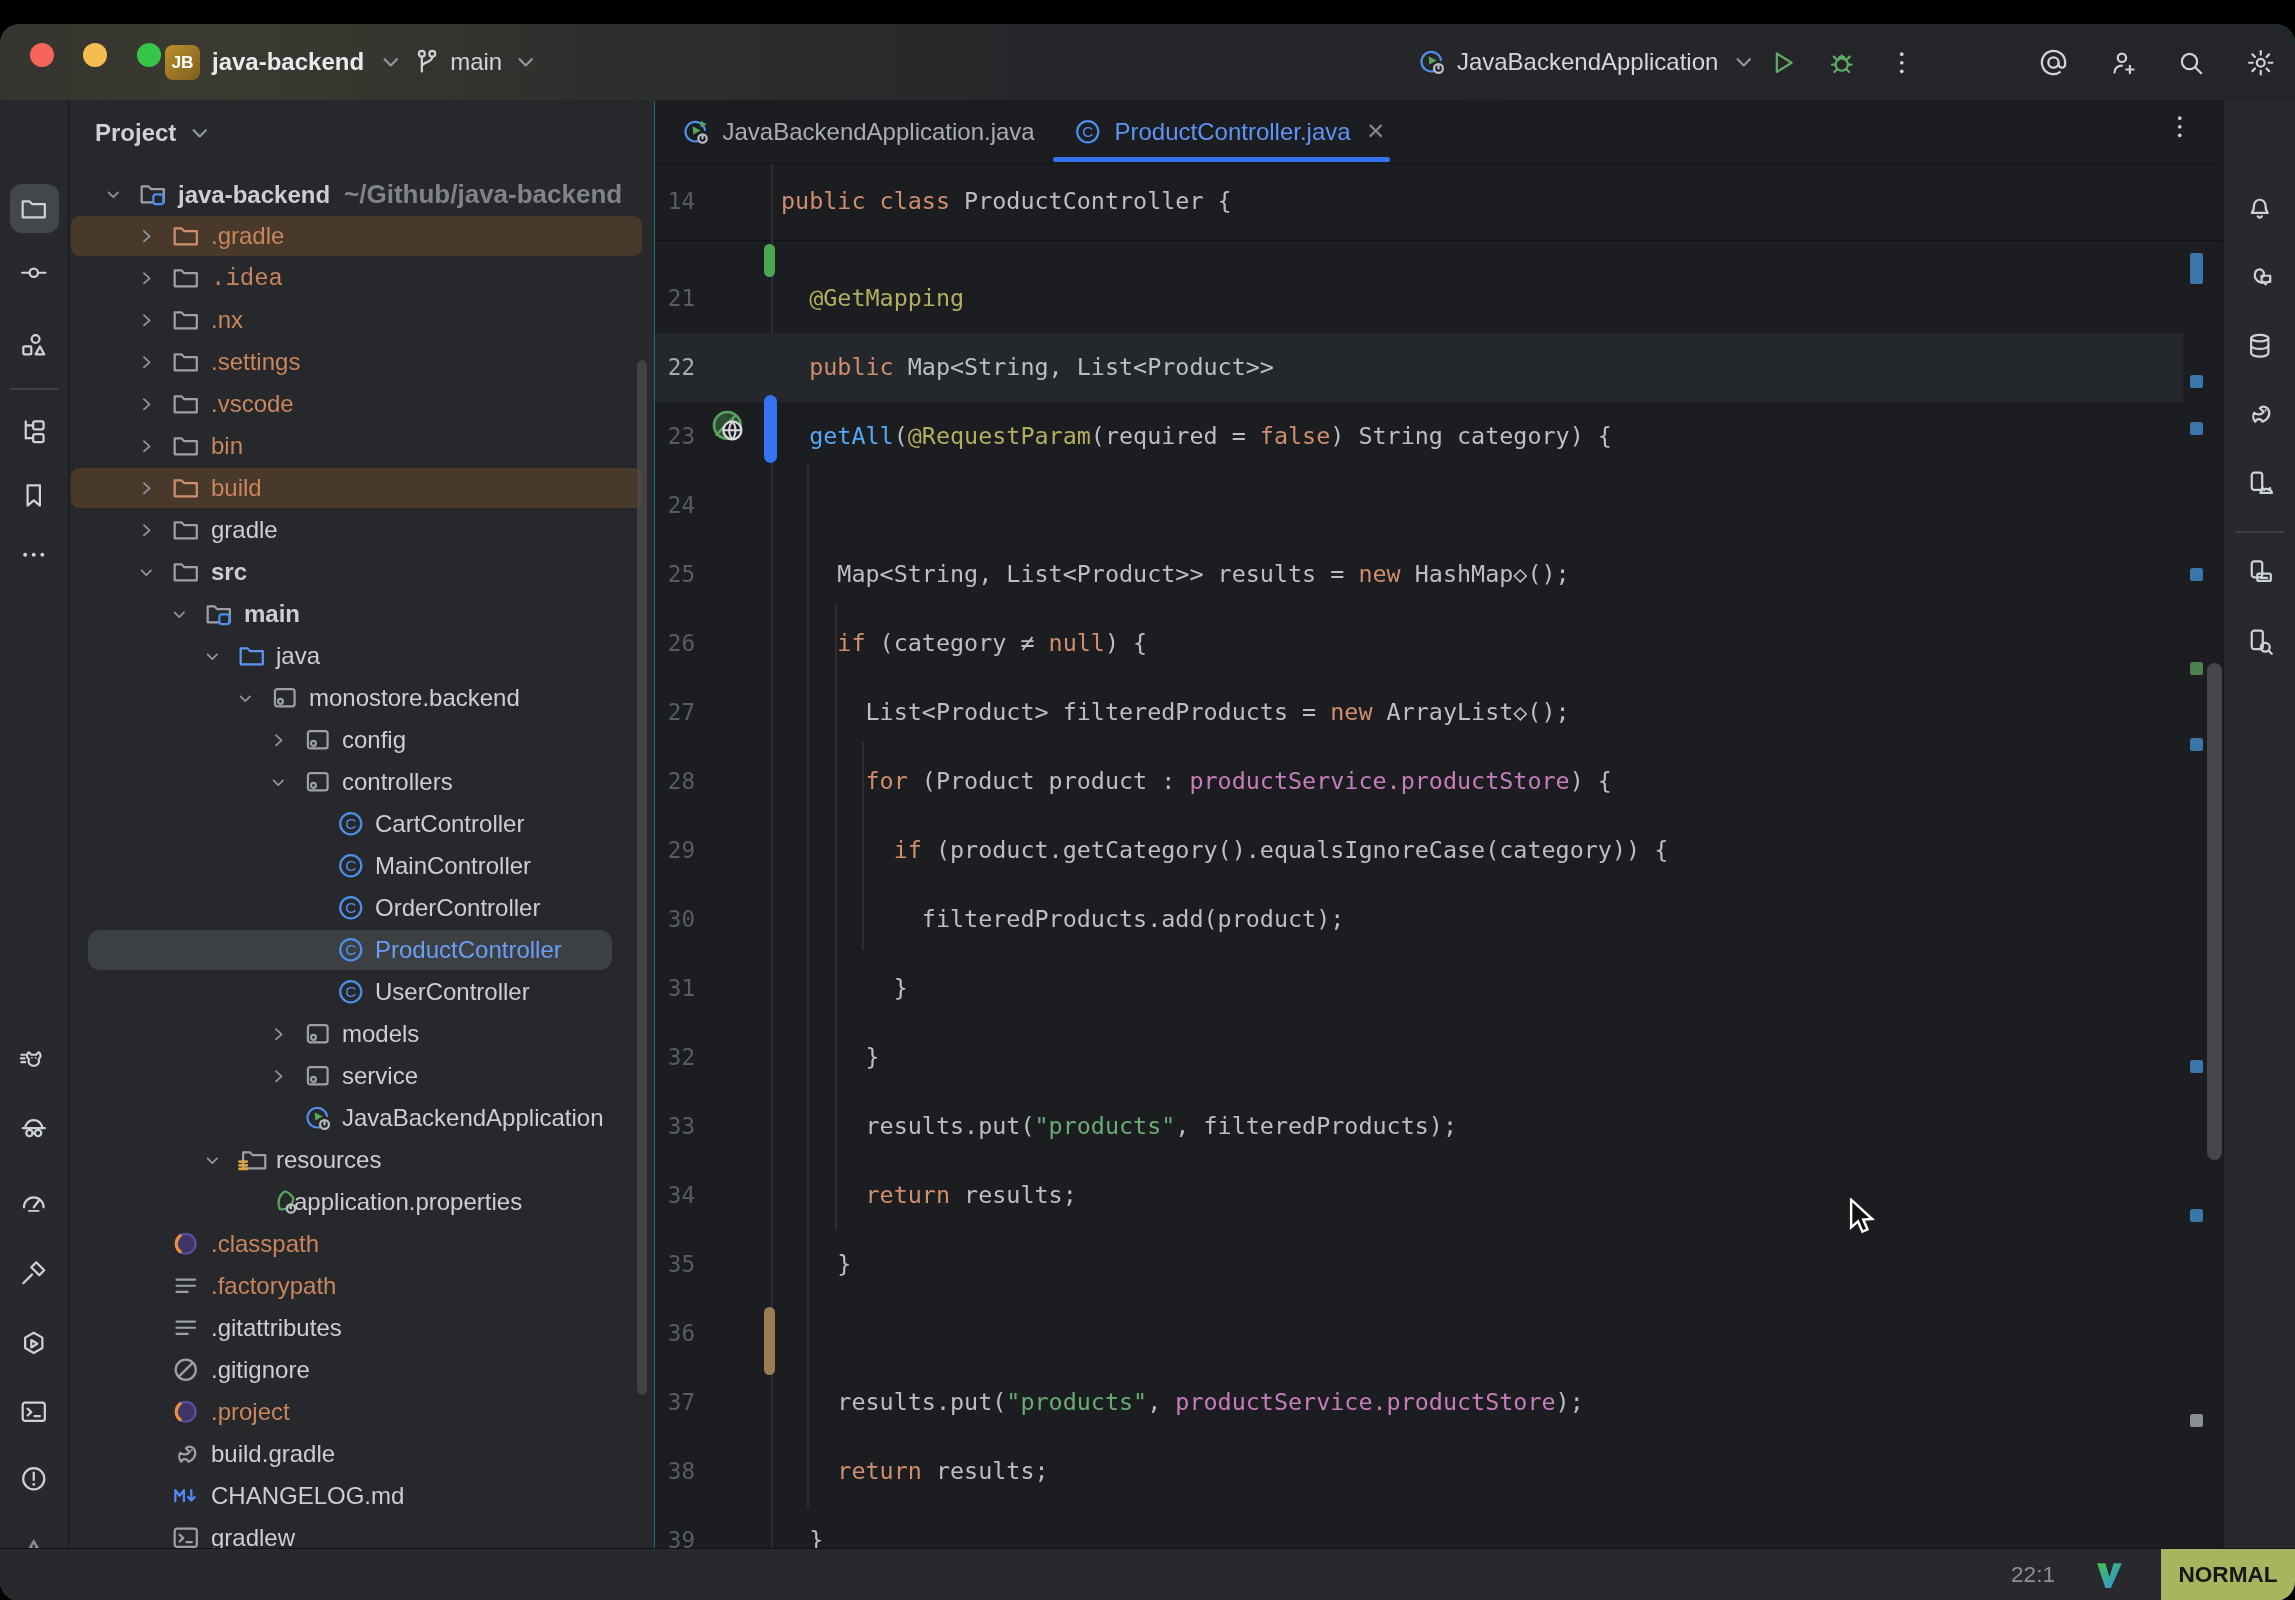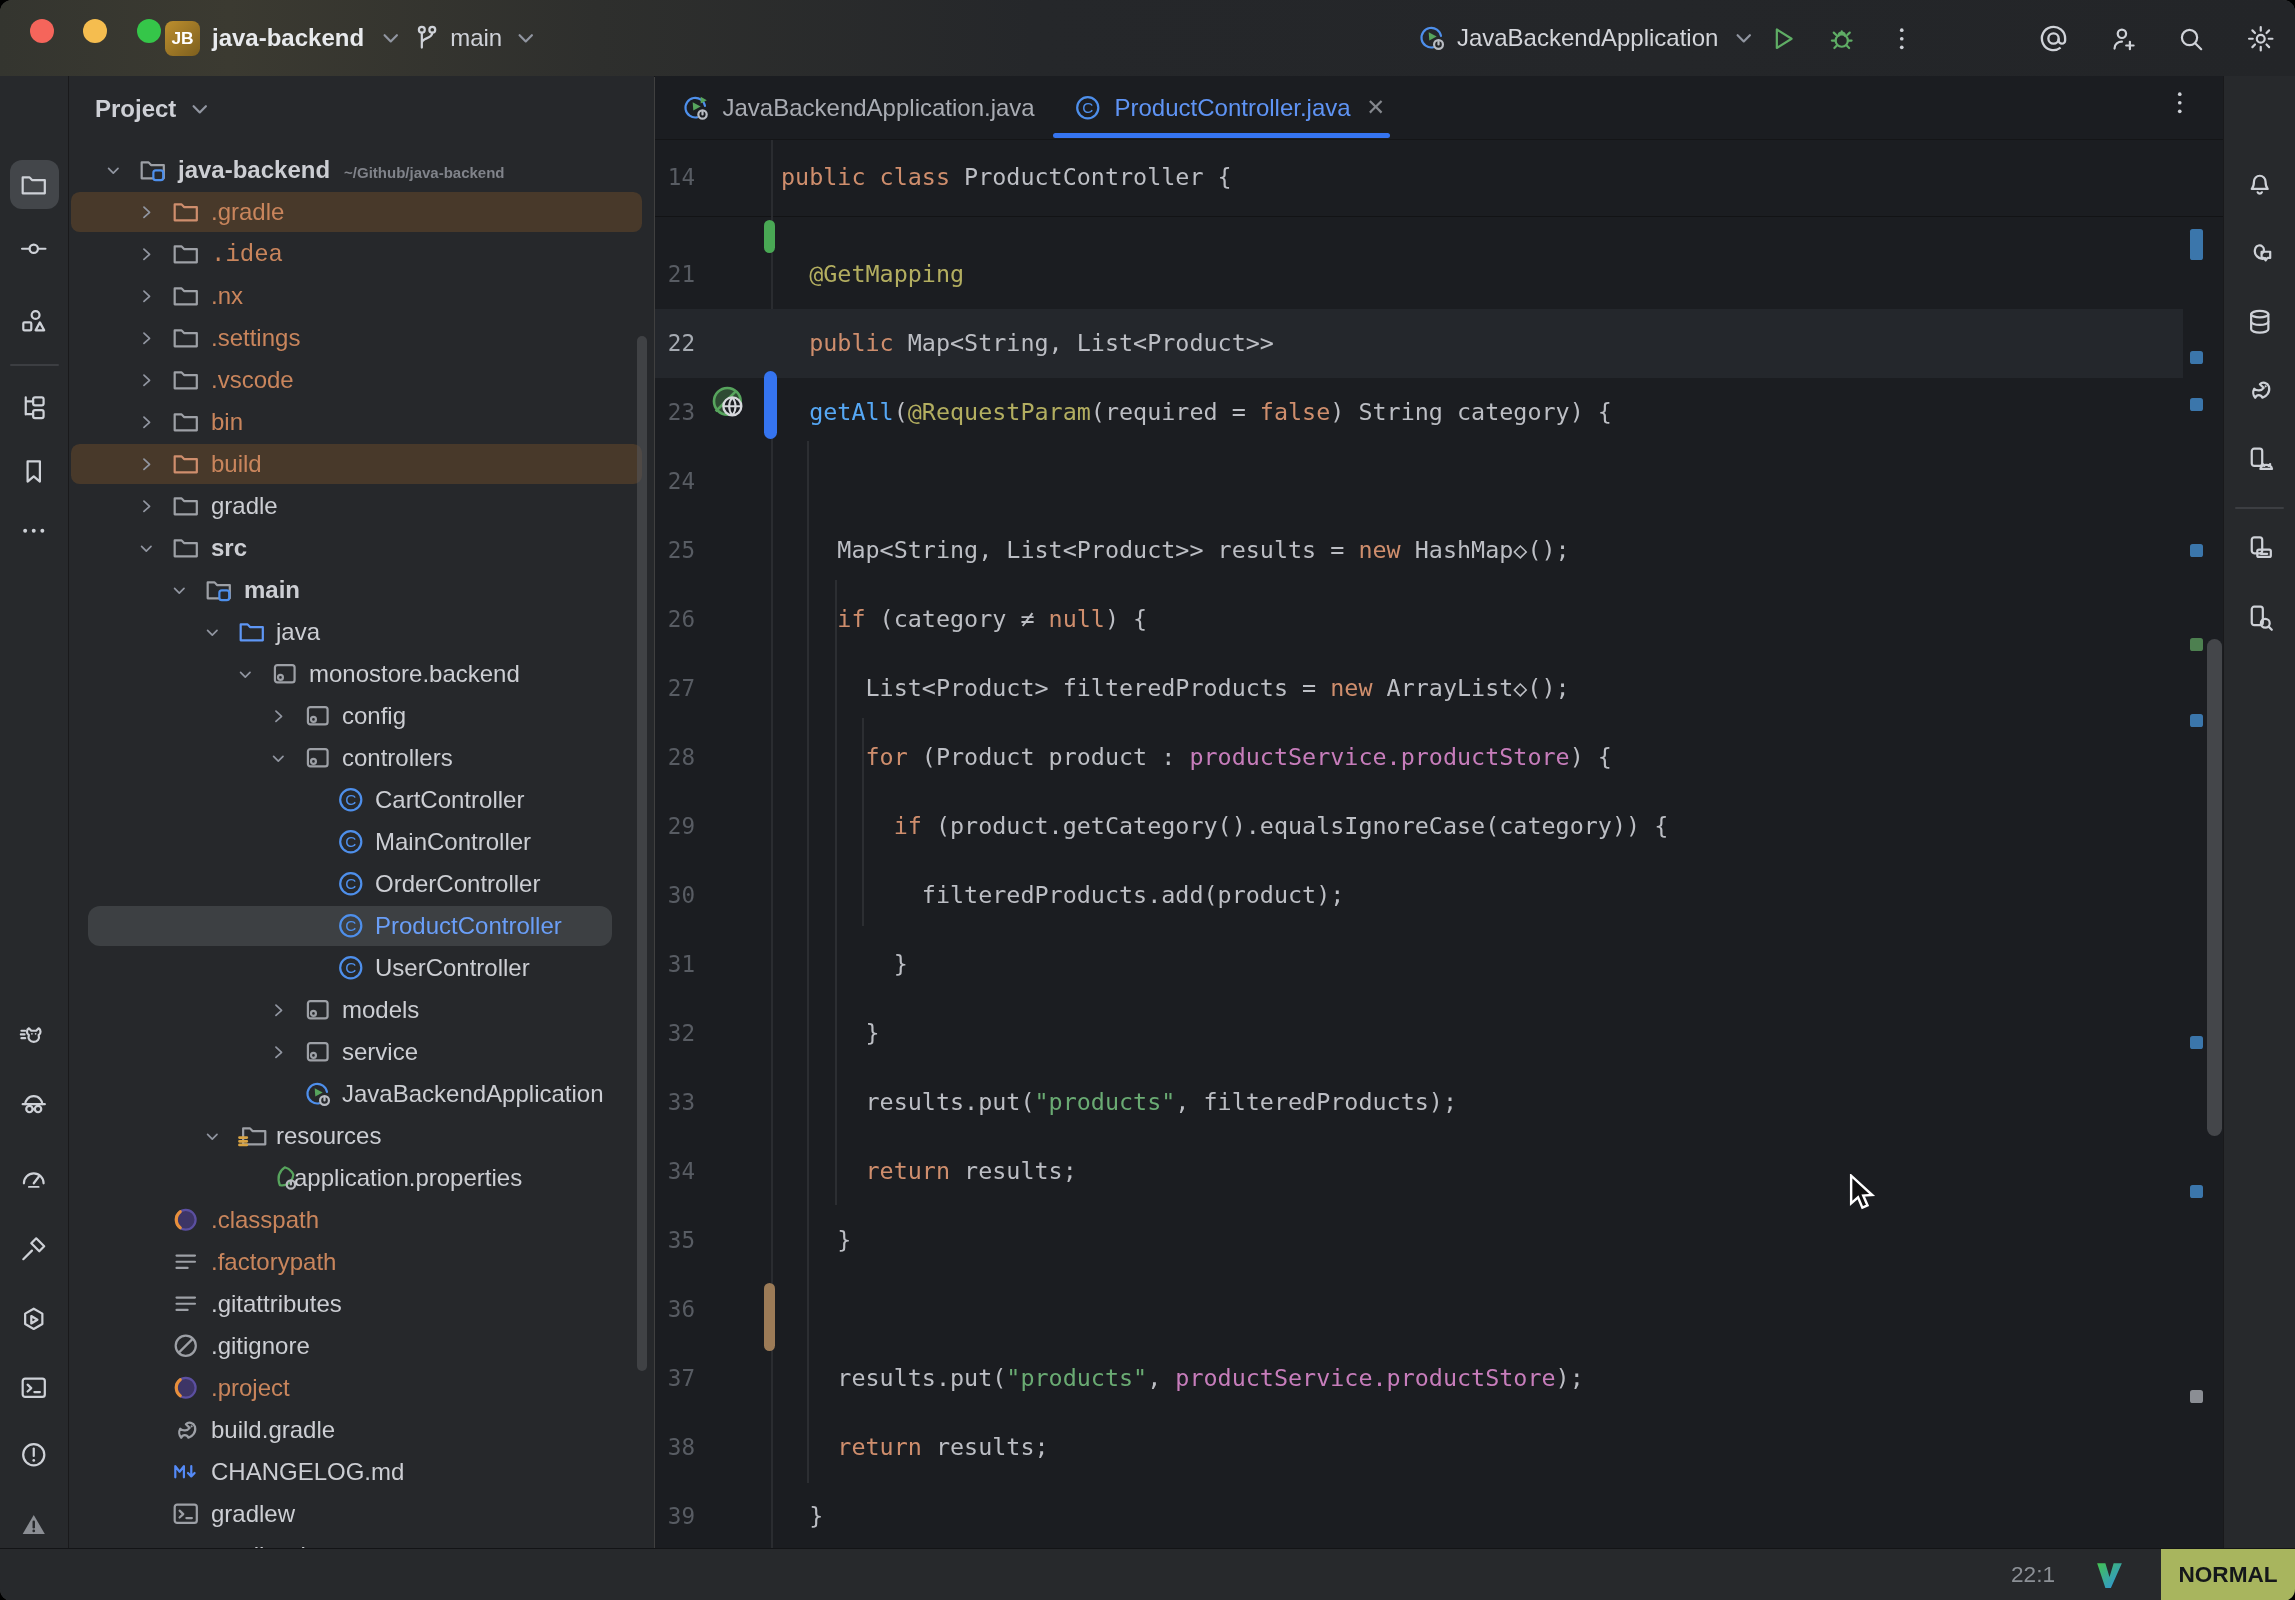--- a/index.html
+++ b/index.html
@@ -1,17 +1,17 @@
 <!DOCTYPE html>
 <html style="font-size:14px"><head>
 <meta charset="utf-8">
 <style>
   html,body{margin:0;padding:0;background:#000;}
   body{width:2295px;height:1601px;position:relative;font-family:"Liberation Sans",sans-serif;-webkit-font-smoothing:antialiased;}
-  #window{position:absolute;inset:0;border-radius:12px;overflow:hidden;background:#404040;}
+  #window{position:absolute;inset:0;border-radius:20px;overflow:hidden;background:#0f766e;margin-top:24px;}
   
   #titlebar{position:absolute;left:0;top:0;width:2295px;height:76px;
     background:linear-gradient(90deg,#34352f 0%,#3b3a31 10%,#2e2f2d 26%,#25272a 45%,#232528 100%);
     border-bottom:0.9px solid #161718;}
   .traffic{position:absolute;top:19px;width:24px;height:24px;border-radius:50%;}
   #tl-close{left:29.5px;background:#f5655b;}
   #tl-min{left:83px;background:#f5bd4f;}
   #tl-max{left:137px;background:#35c649;}
   #proj-widget{position:absolute;left:165px;top:12px;height:52px;display:flex;align-items:center;gap:12px;color:#e8eaed;}
   #jb-logo{width:35px;height:35px;border-radius:7.8px;background:linear-gradient(135deg,#c59а31,#8a6a1d);
@@ -33,21 +33,21 @@
   #project-panel{position:absolute;left:69px;top:76px;width:585px;height:1472px;background:#26282b;overflow:hidden;}
   #proj-header{position:absolute;left:26px;top:10.4px;height:45px;display:flex;align-items:center;gap:8.7px;color:#ced0d6;font-size:24px;font-weight:bold;}
   #tree{position:absolute;left:0;top:73px;width:585px;}
   .trow{position:relative;height:42px;width:578px;display:flex;align-items:center;font-size:24px;color:#ccced3;}
   .trow .hl{position:absolute;left:1.7px;right:5.2px;top:0.9px;bottom:0.9px;border-radius:8.7px;}
   .hl.brown{background:#48392a;}
   .hl.selected{left:19px;right:35px;background:#3d4043;border-radius:12px;}
   .t-chev{position:absolute;width:24px;height:24px;color:#9196a1;}
   .t-ico{position:absolute;width:29.5px;height:29.5px;}
   .t-label{position:absolute;white-space:nowrap;}
-  .t-path{color:#80838a;margin-left:14px;font-size:15px;}
+  .t-path{color:#80838a;margin-left:14px;font-size:26px;}
   .lab-orange{color:#c9855c;}
   .lab-blue{color:#6a9ef7;}
   #tree-scrollbar{position:absolute;left:568px;top:260px;width:10.4px;height:1035px;background:#55575b;opacity:.55;border-radius:5.2px;}
   
   #editor{position:absolute;left:655px;top:76px;width:1570px;height:1472px;background:#1b1d21;}
   #tabbar{position:absolute;left:0;top:0;width:100%;height:63px;border-bottom:1.7px solid #141517;}
   .tab{position:absolute;top:0;height:63px;display:flex;align-items:center;gap:12px;font-size:24px;color:#a9acb3;}
   .tab.active{color:#5f94f5;}
   .tab-underline{position:absolute;left:398px;top:57px;width:337px;height:5.2px;border-radius:2.6px;background:#3574f0;}
   .tab-close{color:#84878d;font-size:22.6px;margin-left:3.5px;}

